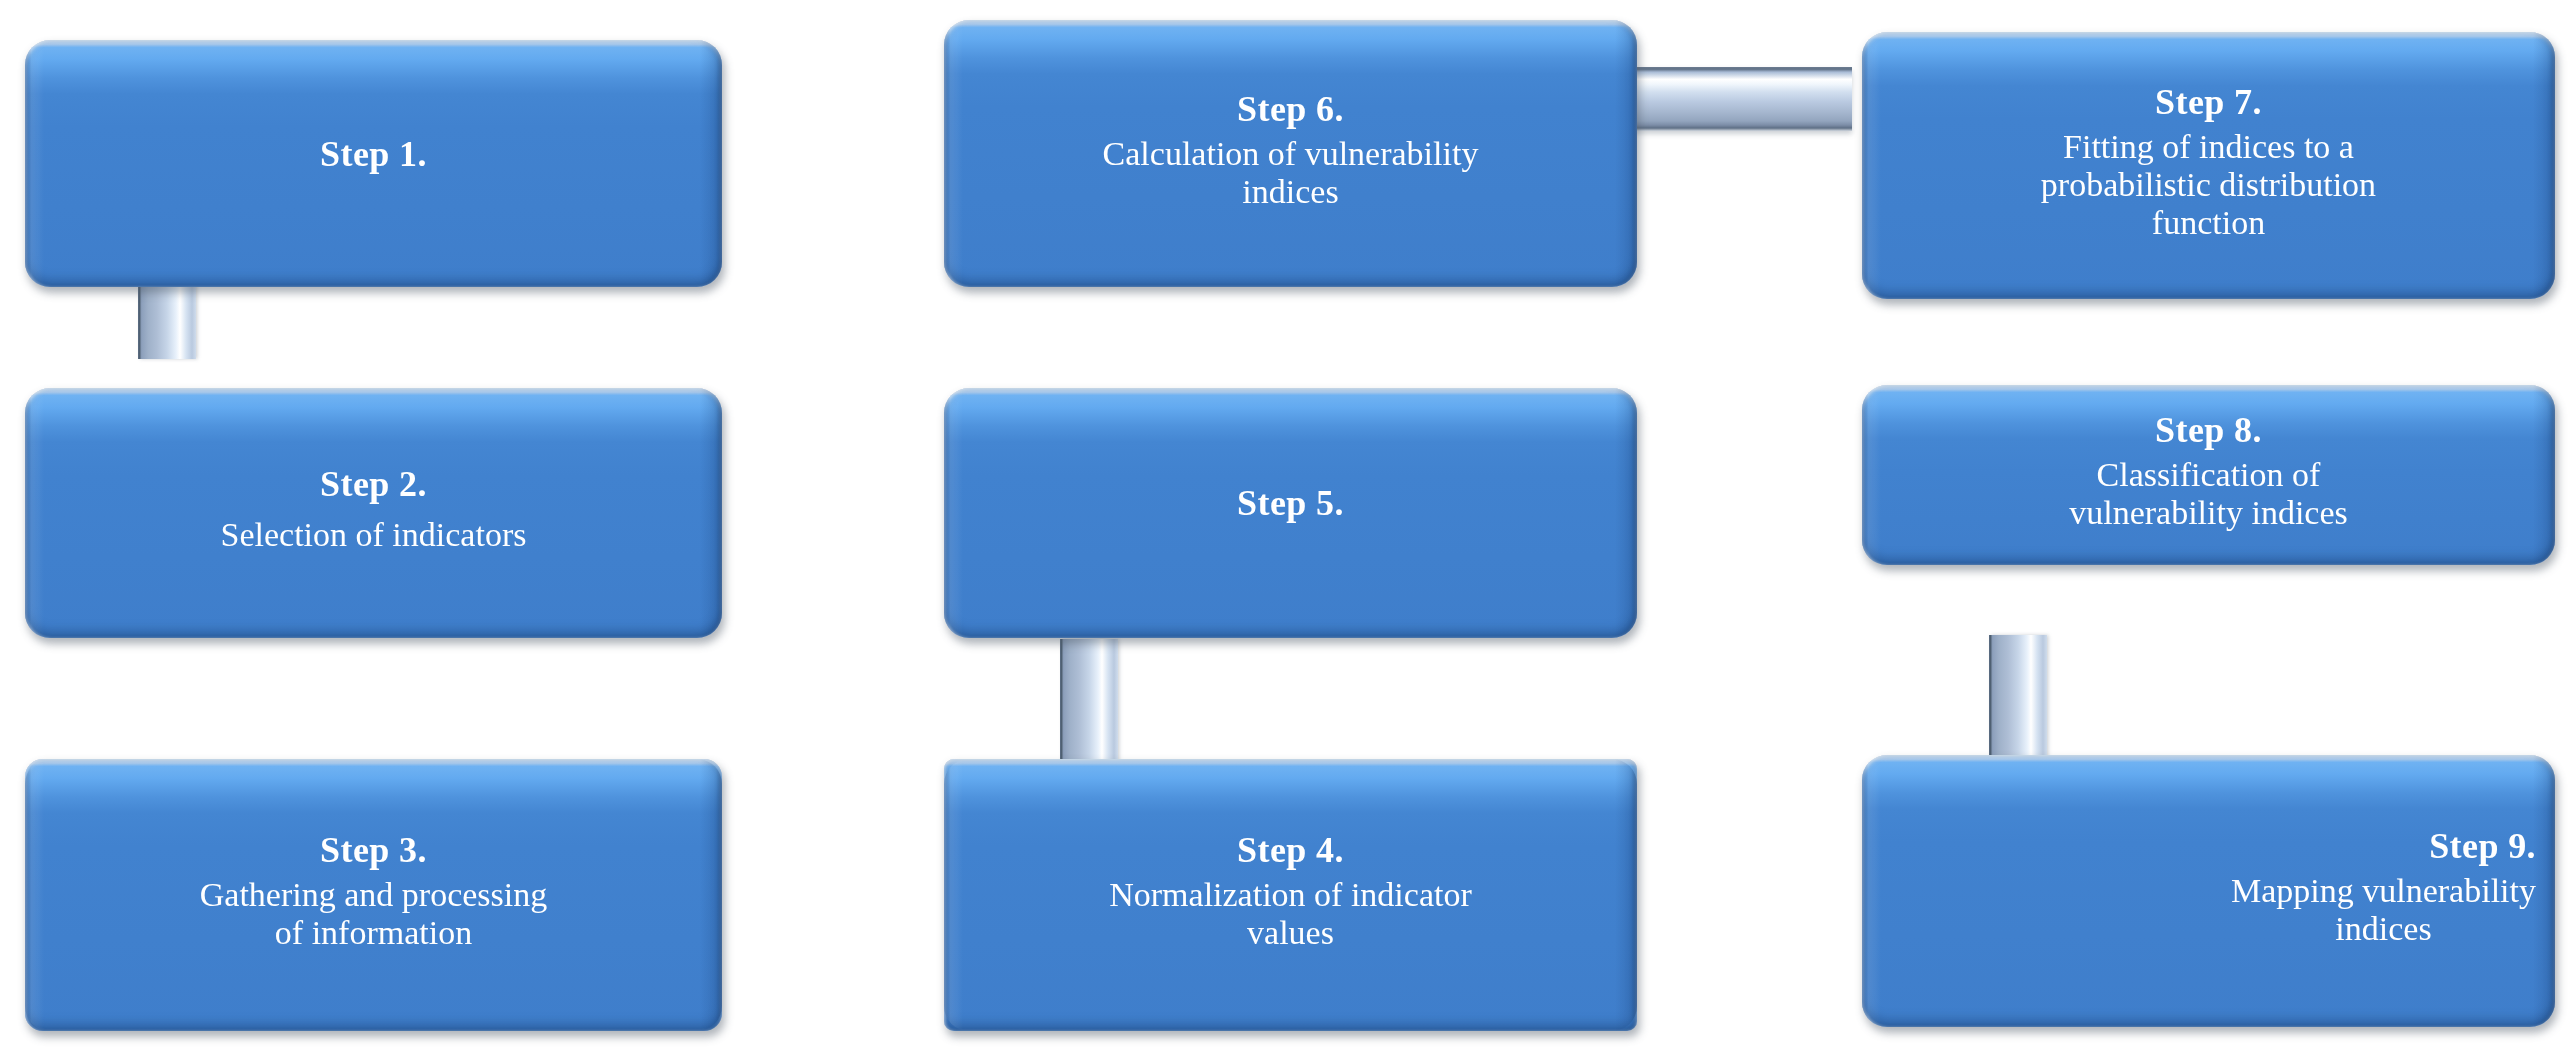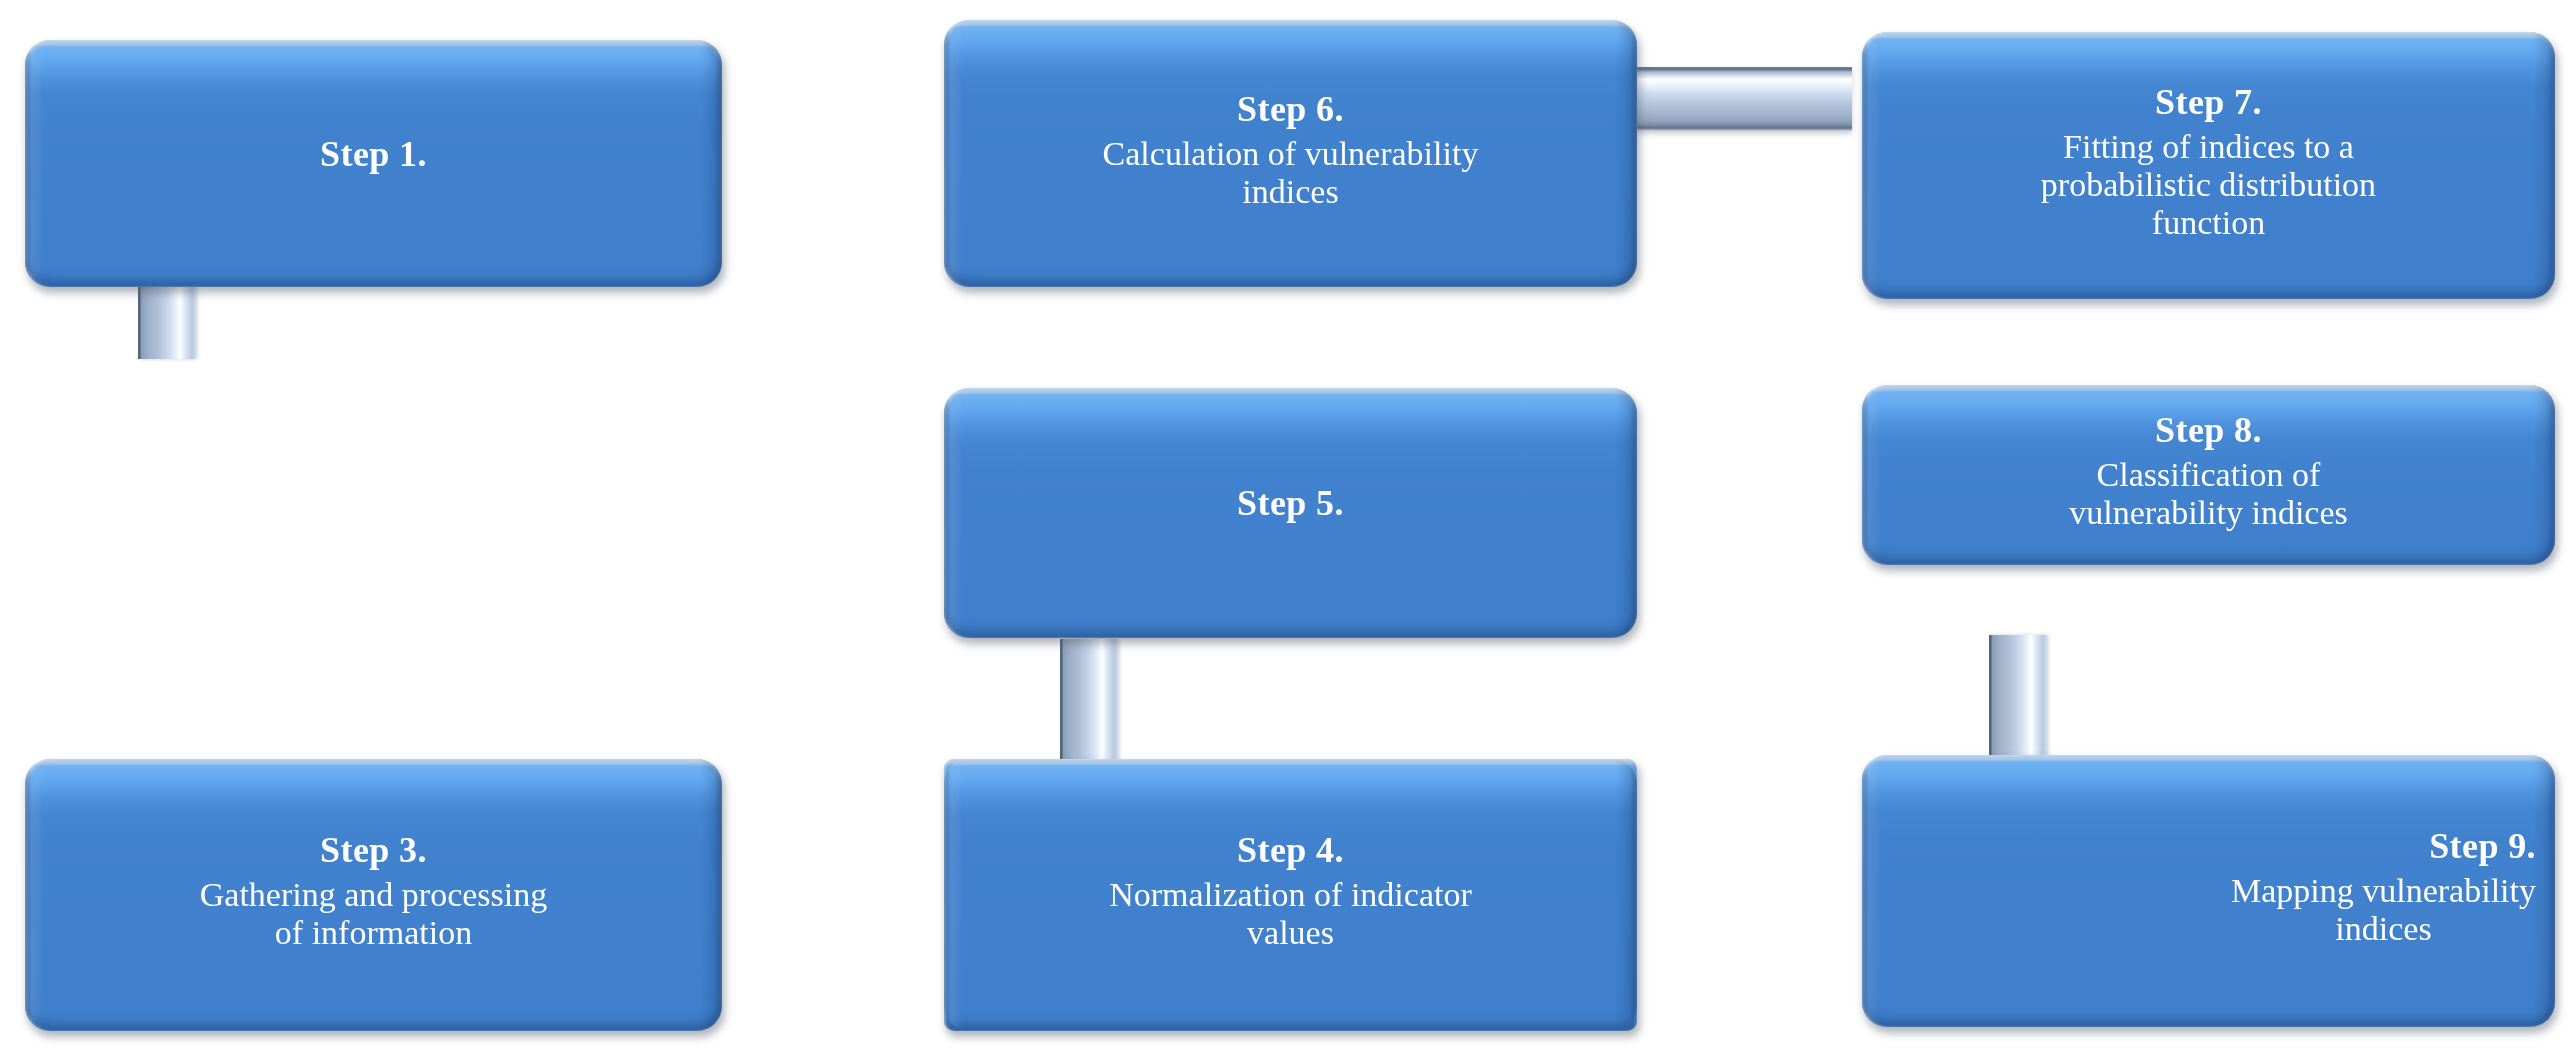--- a/index.html
+++ b/index.html
@@ -150,31 +150,35 @@
   <div class="node tight" style="left:944px; top:20.3px; width:693px; height:267px;">
     <div class="node-title">Step 6.</div>
     <div class="node-body">Calculation of vulnerability<br>indices</div>
   </div>
 
   <div class="node tight" style="left:1862px; top:20.3px; width:693px; height:267px;margin-top:12px;">
     <div class="node-title">Step 7.</div>
     <div class="node-body">Fitting of indices to a<br>probabilistic distribution<br>function</div>
   </div>
 
+  <div class="node" style="left:25px; top:388px; width:697px; height:250px;">
+    <div class="node-title">Step 2.</div>
+    <div class="node-body">Selection  of indicators</div>
+  </div>
 
   <div class="node" style="left:944px; top:388px; width:693px; height:250px;align-items:center;">
     <div class="node-title">Step 5.</div>
   </div>
 
   <div class="node tight" style="left:1862px; top:385px; width:693px; height:180px;">
     <div class="node-title">Step 8.</div>
     <div class="node-body">Classification  of<br>vulnerability  indices</div>
   </div>
 
-  <div class="node tight" style="left:25px; top:759px; width:697px; height:272px;">
+  <div class="node tight" style="left:25px; top:759px; width:697px; height:272px;border-radius:18px;">
     <div class="node-title">Step 3.</div>
     <div class="node-body">Gathering  and processing<br>of information</div>
   </div>
 
   <div class="node tight" style="left:944px; top:759px; width:693px; height:272px;border-radius:10px;">
     <div class="node-title">Step 4.</div>
     <div class="node-body">Normalization  of indicator<br>values</div>
   </div>
 
   <div class="node tight" style="left:1862px; top:755px; width:693px; height:272px;align-items:flex-end;">

